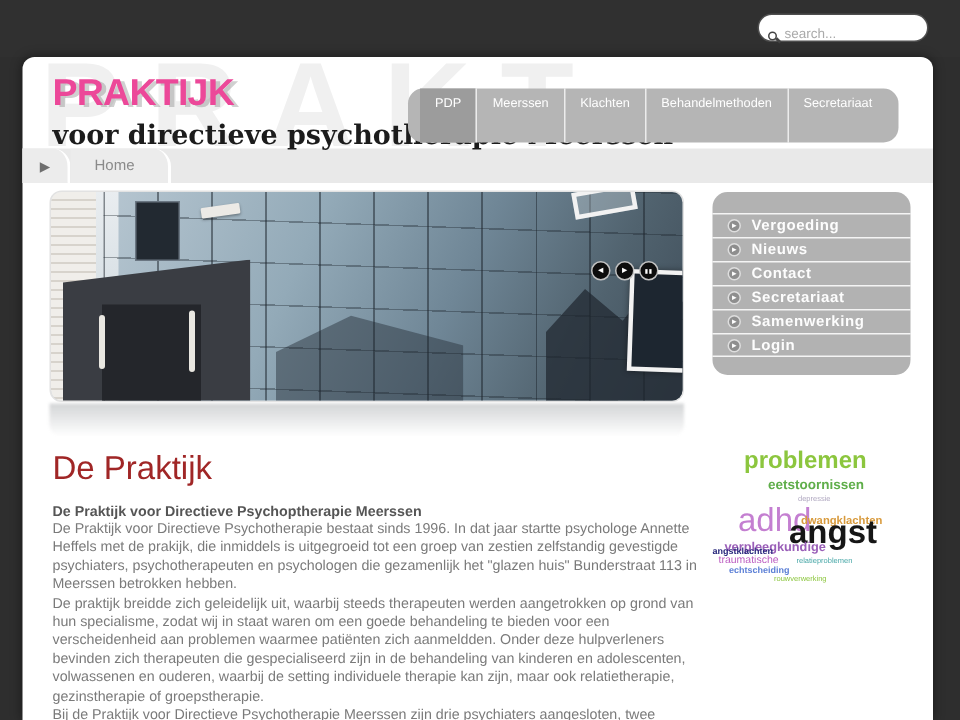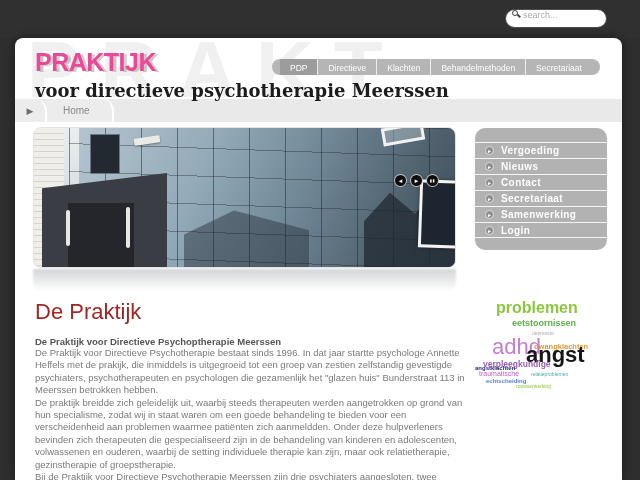--- a/index.html
+++ b/index.html
@@ -2,22 +2,22 @@
 <html><head>
 <meta charset="utf-8">
 <style>
   * { margin:0; padding:0; box-sizing:border-box; }
   html,body { width:640px; height:480px; overflow:hidden; }
   body { background:#2e2e2e; font-family:"Liberation Sans", sans-serif; }
   .page { position:relative; width:640px; height:480px; }
 
   
   .topbar { position:absolute; left:0; top:0; width:640px; height:38px; background:#303030; }
-  .search-box { position:absolute; left:506px; top:10px; width:100px; height:17px; background:#fff;
-    border-radius:9px; display:flex; align-items:flex-start; padding:0 6px; box-shadow:0 0 0 1px rgba(255,255,255,0.15); }
+  .search-box { position:absolute; left:506px; top:10px; width:112px; height:17px; background:#fff;
+    border-radius:9px; display:flex; align-items:flex-end; padding:0 6px; box-shadow:0 0 0 1px rgba(255,255,255,0.15); }
   .mag { width:6px; height:6px; border:1.5px solid #444; border-radius:50%; position:relative; flex:none; }
   .mag::after { content:''; position:absolute; width:4px; height:1.5px; background:#444;
     transform:rotate(45deg); right:-3.5px; bottom:-1.5px; }
   .search-box input { border:0; outline:none; font-size:9px; color:#666; margin-left:5px; width:80px;
     font-family:"Liberation Sans", sans-serif; background:transparent; }
   .search-box input::placeholder { color:#aaa; }
 
   
   .panel { position:absolute; left:15px; top:38px; width:607px; height:442px; background:#ffffff;
     border-radius:8px 8px 0 0; box-shadow:0 0 8px rgba(0,0,0,0.45); }
@@ -25,21 +25,21 @@
   .watermark-wrap { position:absolute; left:27px; top:40px; width:575px; height:60px; overflow:hidden; z-index:0; }
   .watermark { font-size:80px; font-weight:bold; color:#f0f0f0; letter-spacing:20px; white-space:nowrap;
     line-height:60px; }
 
   .logo { position:absolute; left:35px; top:48px; z-index:2; cursor:pointer; }
   .logo-title { font-size:25px; font-weight:bold; letter-spacing:-0.5px; color:#ec4899;
     text-shadow:3px 1px 0 rgba(120,120,120,0.35); }
   .logo-sub { font-family:"DejaVu Serif", serif; font-size:18px; font-weight:bold; color:#1c1c1c; margin-top:3px; }
 
   
-  .nav { position:absolute; left:272px; top:59px; height:16px; background:#b5b5b5; border-radius:10px;
+  .nav { position:absolute; left:272px; top:59px; height:36px; background:#b5b5b5; border-radius:10px;
     display:flex; align-items:stretch; padding:0 8px; z-index:2; }
   .tab { font-size:8.5px; color:#fff; line-height:19px; padding:0 10px; border-left:1px solid rgba(255,255,255,0.75);
     cursor:pointer; white-space:nowrap; }
   .tab:first-child { border-left:none; }
   .tab.active { background:#9c9c9c; }
 
   
   .crumb-bar { position:absolute; left:0; top:61px; width:607px; height:23px; background:#e9e9e9; z-index:1; }
   .crumb { float:left; height:23px; background:#ececec; border-right:2px solid #fff;
     border-top-right-radius:12px; display:flex; align-items:center; }
@@ -125,21 +125,21 @@
       <div class="watermark">PRAKT</div>
     </div>
 
     <div class="logo" style="position:absolute; left:20px; top:10px;">
       <div class="logo-title">PRAKTIJK</div>
       <div class="logo-sub">voor directieve psychotherapie Meerssen</div>
     </div>
 
     <nav class="nav" style="left:257px; top:21px;">
       <div class="tab active">PDP</div>
-      <div class="tab">Directieve</div>
+      <div class="tab">Meerssen</div>
       <div class="tab">Klachten</div>
       <div class="tab">Behandelmethoden</div>
       <div class="tab">Secretariaat</div>
     </nav>
 
     <div class="crumb-bar">
       <div class="crumb crumb-arrow-box">
         <span class="crumb-arrow">▶</span>
       </div>
       <div class="crumb crumb-home">Home</div>

